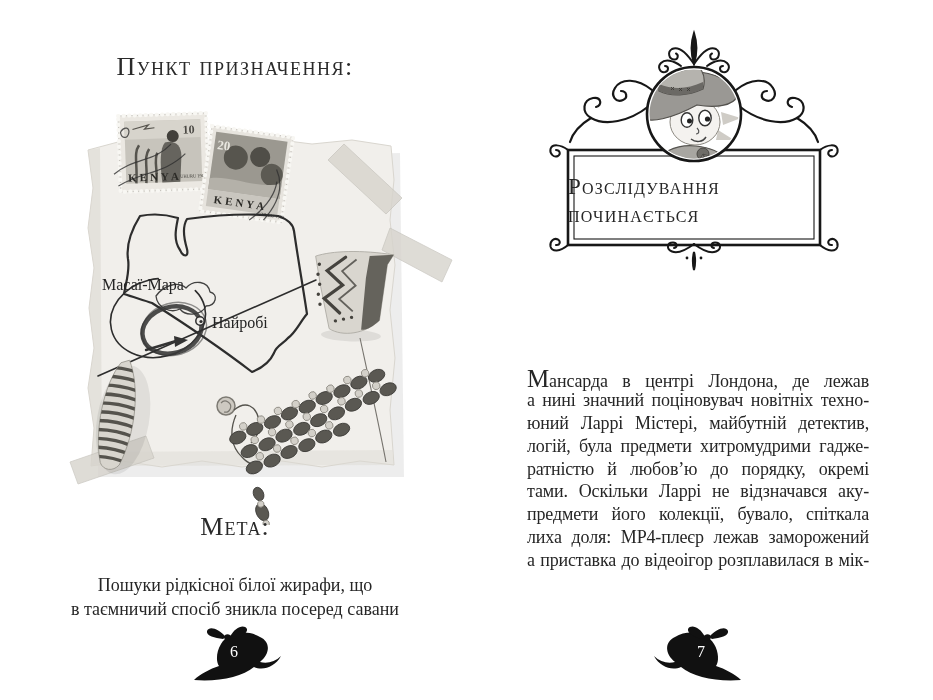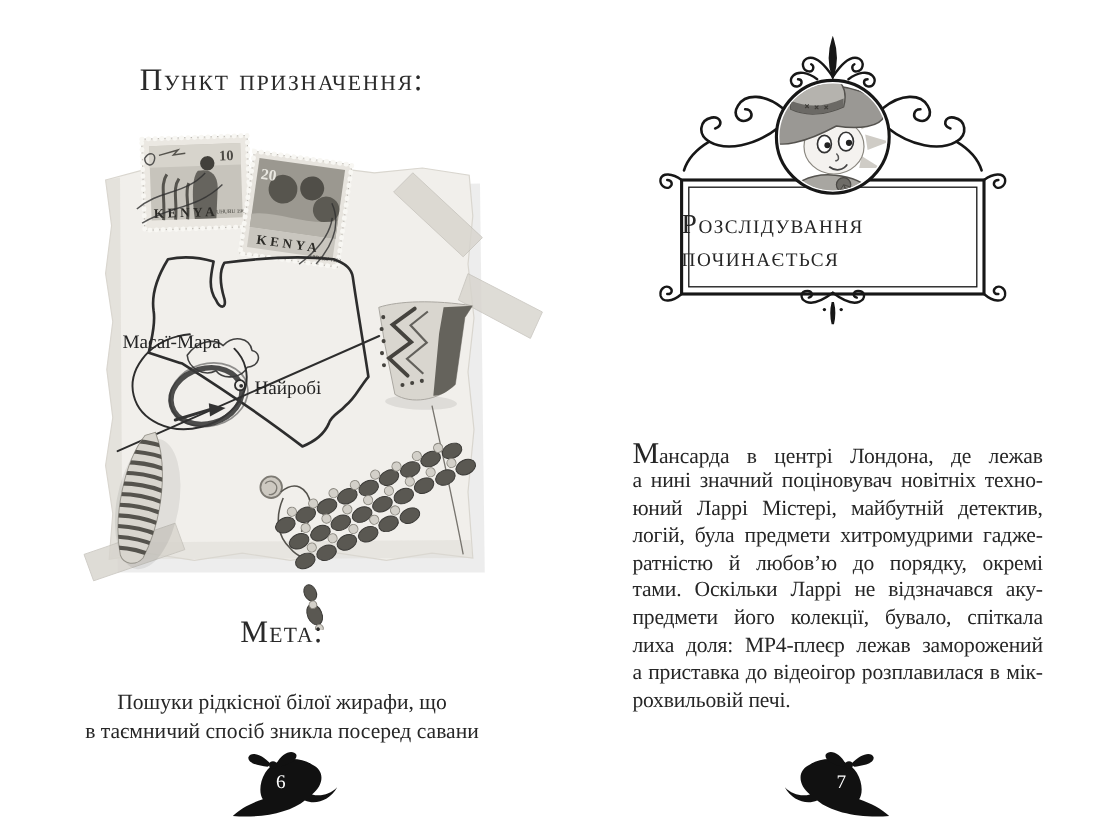--- a/index.html
+++ b/index.html
@@ -293,21 +293,20 @@
   <div class="abs body-block">
     <div class="body-line first">Мансарда в центрі Лондона, де лежав</div>
     <div class="body-line">а нині значний поціновувач новітніх техно-</div>
     <div class="body-line">юний Ларрі Містері, майбутній детектив,</div>
     <div class="body-line">логій, була предмети хитромудрими гадже-</div>
     <div class="body-line">ратністю й любов’ю до порядку, окремі</div>
     <div class="body-line">тами. Оскільки Ларрі не відзначався аку-</div>
     <div class="body-line">предмети його колекції, бувало, спіткала</div>
     <div class="body-line">лиха доля: MP4-плеєр лежав заморожений</div>
     <div class="body-line">а приставка до відеоігор розплавилася в мік-</div>
-    <div class="body-line last">рохвильовій печі.</div>
   </div>
 
   <svg class="abs" style="left:650px;top:624px;" width="95" height="60" viewBox="0 0 95 60">
     <g transform="translate(95,0) scale(-1,1)">
       <path fill="#111" d="M4,56 C28,58 52,53 64,43 C73,47 85,43 91,32 C85,38 77,40 70,38 C80,30 81,18 70,13
            C57,5 38,8 31,20 C26,28 26,38 29,42 C20,45 10,50 4,56 Z"></path>
       <path fill="#111" d="M36,13 C28,4 19,2 17,7 C16,12 25,14 33,15 Z M40,13 C45,3 54,0 57,5 C58,10 49,14 42,15 Z"></path>
       <circle cx="37.5" cy="13.5" r="3.2" fill="#111"></circle>
     </g>
     <text class="svg-text" x="51" y="33" font-size="16" fill="#ffffff" text-anchor="middle">7</text>

